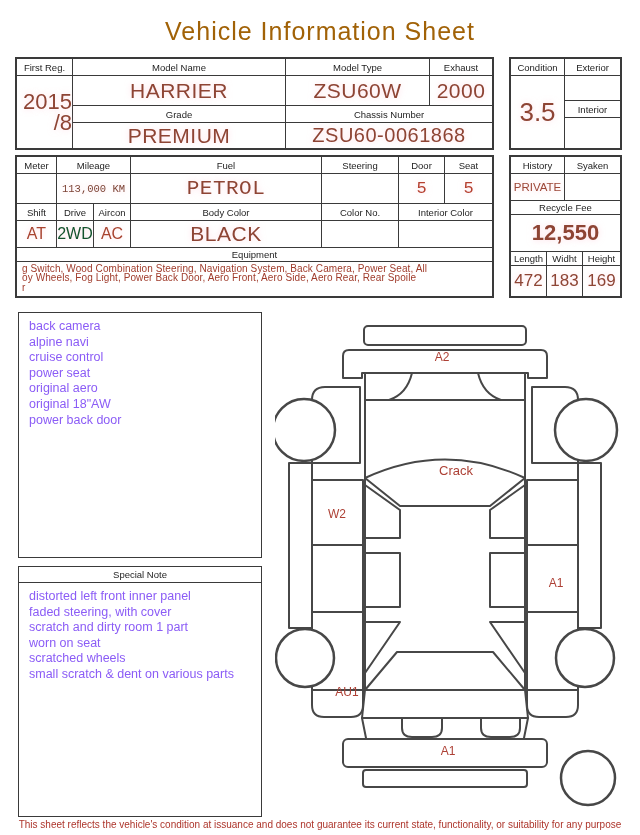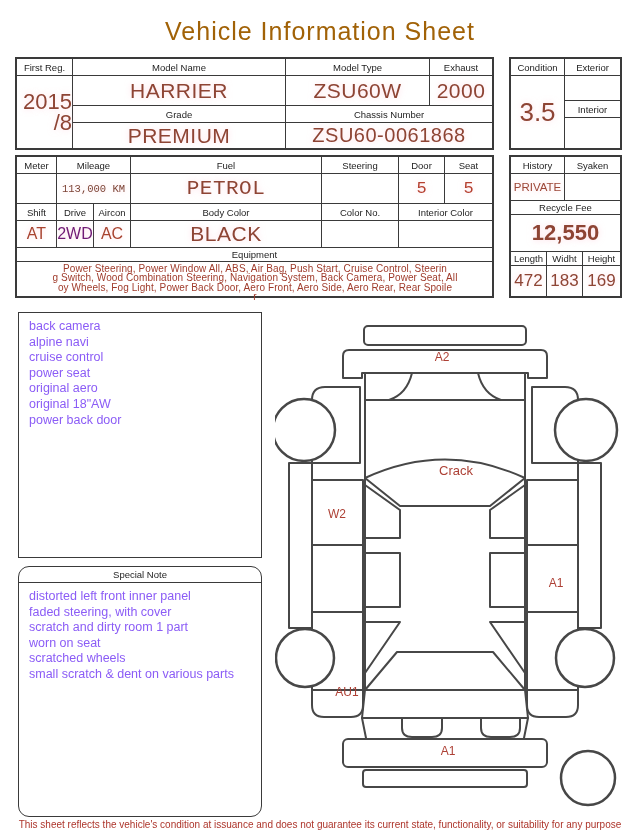--- a/index.html
+++ b/index.html
@@ -20,32 +20,32 @@
 
   #table1 { left: 15px; top: 57px; width: 479px; height: 93px; display: grid;
             grid-template-columns: 56px 213px 144px 62px; grid-template-rows: 17px 30px 17px 25px; }
   #box1 { left: 509px; top: 57px; width: 113px; height: 93px; display: grid;
           grid-template-columns: 54px 55px; grid-template-rows: 17px 25px 17px 30px; }
 
   .frow { display: flex; border-bottom: 1px solid #3a3a3a; }
   .frow.last { border-bottom: none; }
   .fcell { display: flex; align-items: center; justify-content: center; height: 100%; }
 
-  #table2 { left: 15px; top: 155px; width: 479px; height: 143px; text-align: center; }
+  #table2 { left: 15px; top: 155px; width: 479px; height: 143px; }
   #box2 { left: 509px; top: 155px; width: 113px; height: 143px; }
 
   .equip-text { padding: 2px 4px 0 5px; font-size: 10px; line-height: 9.4px;
                 color: #9f3a2a; letter-spacing: 0.1px; }
 
   .note-hdr { height: 16px; border-bottom: 1px solid #3a3a3a; display: flex;
               align-items: center; justify-content: center; font-size: 9.5px; color: #1d1d1d; }
   .note-body { padding: 6px 4px 0 10px; color: #8b5cf6; font-size: 12.5px; line-height: 15.6px; }
 
   #comment-box { left: 18px; top: 312px; width: 244px; height: 246px; }
-  #special-box { left: 18px; top: 566px; width: 244px; height: 251px; border-radius: 11px; }
+  #special-box { left: 18px; top: 566px; width: 244px; height: 251px; }
 
   #diagram { position: absolute; left: 275px; top: 315px; }
 
   .disclaimer { position: absolute; left: 0; top: 819px; width: 100%; text-align: center;
                 font-size: 10px; color: #ad352b; }
 
   .ghost { position: absolute; color: #f5bac7; opacity: 0.55; transform: scaleX(-1);
            font-weight: bold; pointer-events: none; }
 
   .big21 { font-size: 21px; letter-spacing: 0.5px; }
@@ -110,32 +110,31 @@
     <div class="frow" style="height:17px;">
       <div class="fcell hdr br" style="width:40px">Shift</div>
       <div class="fcell hdr br" style="width:37px">Drive</div>
       <div class="fcell hdr br" style="width:37px">Aircon</div>
       <div class="fcell hdr br" style="width:191px">Body Color</div>
       <div class="fcell hdr br" style="width:77px">Color No.</div>
       <div class="fcell hdr" style="width:93px">Interior Color</div>
     </div>
     <div class="frow" style="height:27px;">
       <div class="fcell val br" style="width:40px; font-size:16px; color:#a8432f;">AT</div>
-      <div class="fcell val br" style="width:37px; font-size:16px; color:#701a75;">2WD</div>
+      <div class="fcell val br" style="width:37px; font-size:16px; color:#14532d;">2WD</div>
       <div class="fcell val br" style="width:37px; font-size:16px; color:#a8432f;">AC</div>
       <div class="fcell val big21 br" style="width:191px">BLACK</div>
       <div class="fcell val br" style="width:77px"></div>
       <div class="fcell val" style="width:93px"></div>
     </div>
     <div class="frow" style="height:14px;">
       <div class="fcell hdr" style="width:475px">Equipment</div>
     </div>
     <div class="frow last" style="height:34px; display:block;">
       <div class="equip-text">
-        <div>Power Steering, Power Window  All, ABS, Air Bag, Push Start, Cruise Control, Steerin</div>
         <div>g Switch, Wood Combination Steering, Navigation System, Back Camera, Power Seat, All</div>
         <div>oy Wheels, Fog Light, Power Back Door, Aero Front, Aero Side, Aero Rear, Rear Spoile</div>
         <div>r</div>
       </div>
     </div>
   </div>
 
   <div id="box2" class="boxed">
     <div class="frow" style="height:17px;">
       <div class="fcell hdr br" style="width:54px">History</div>

